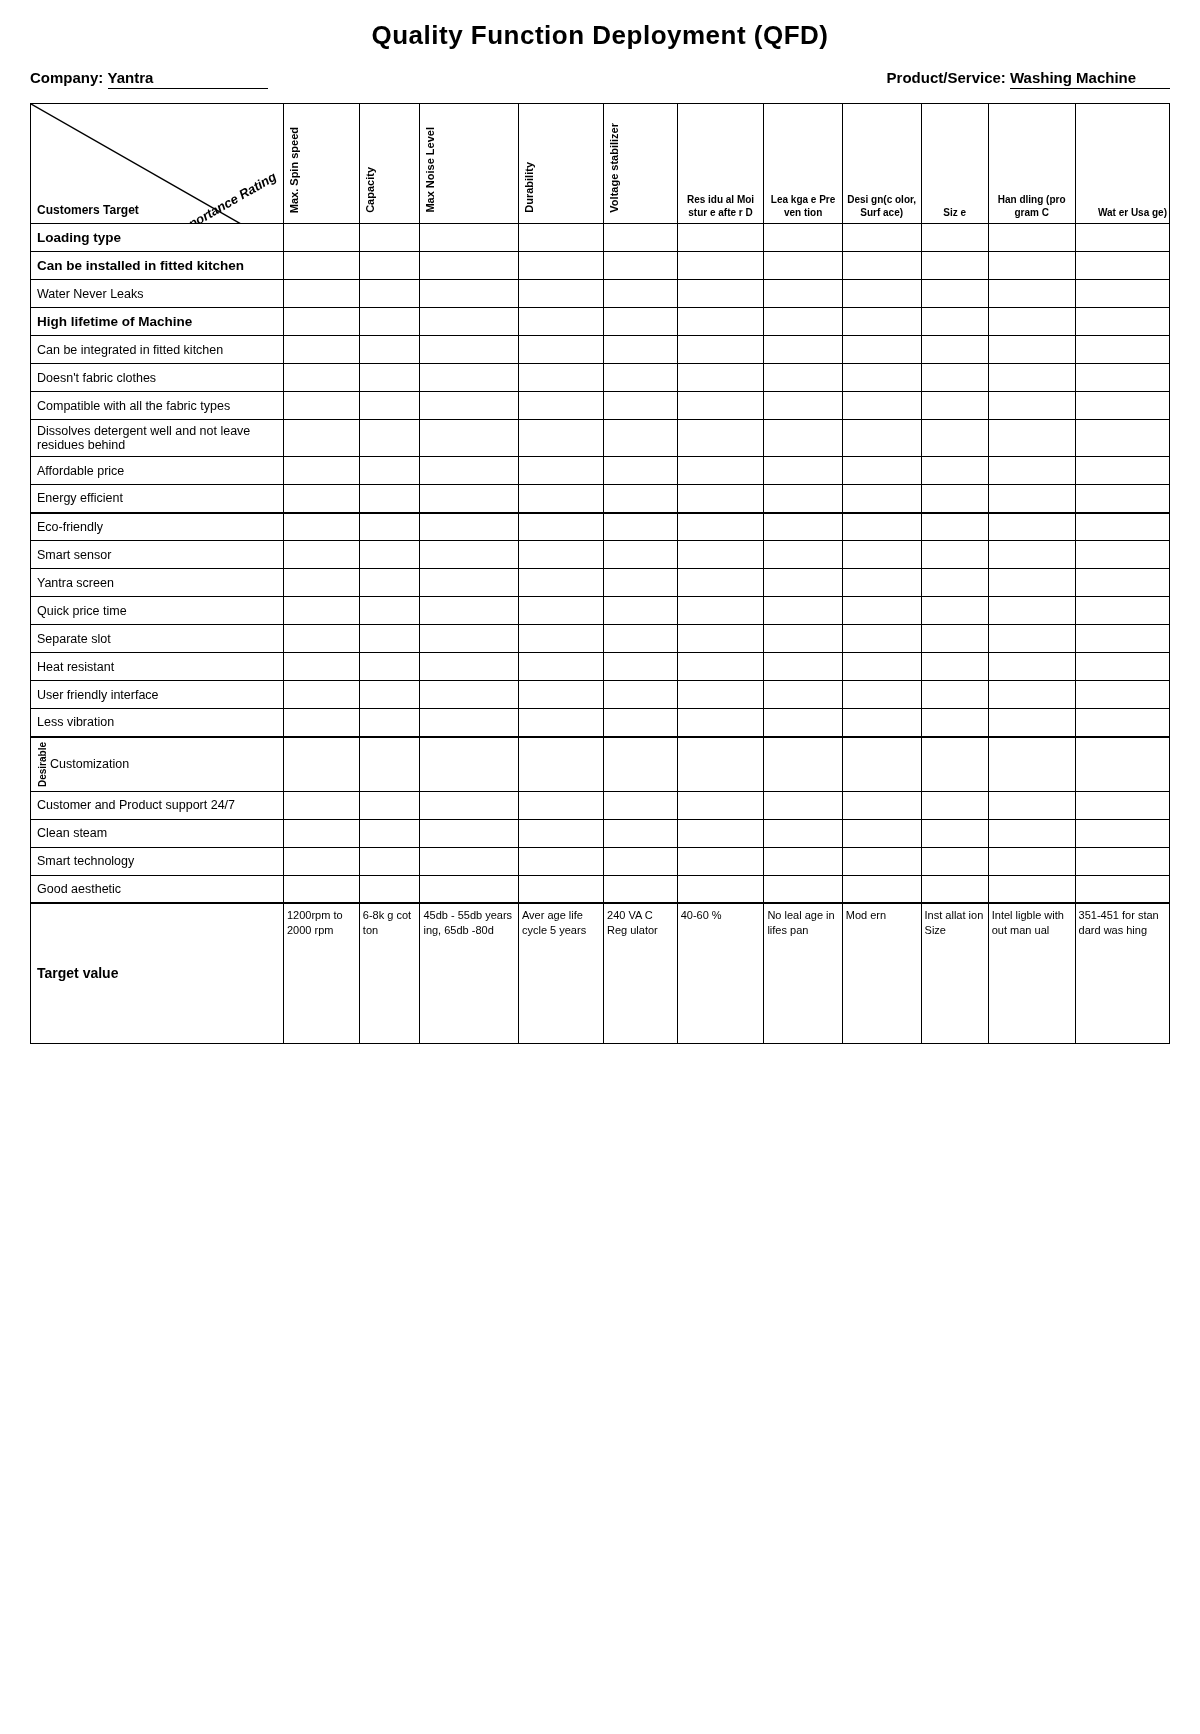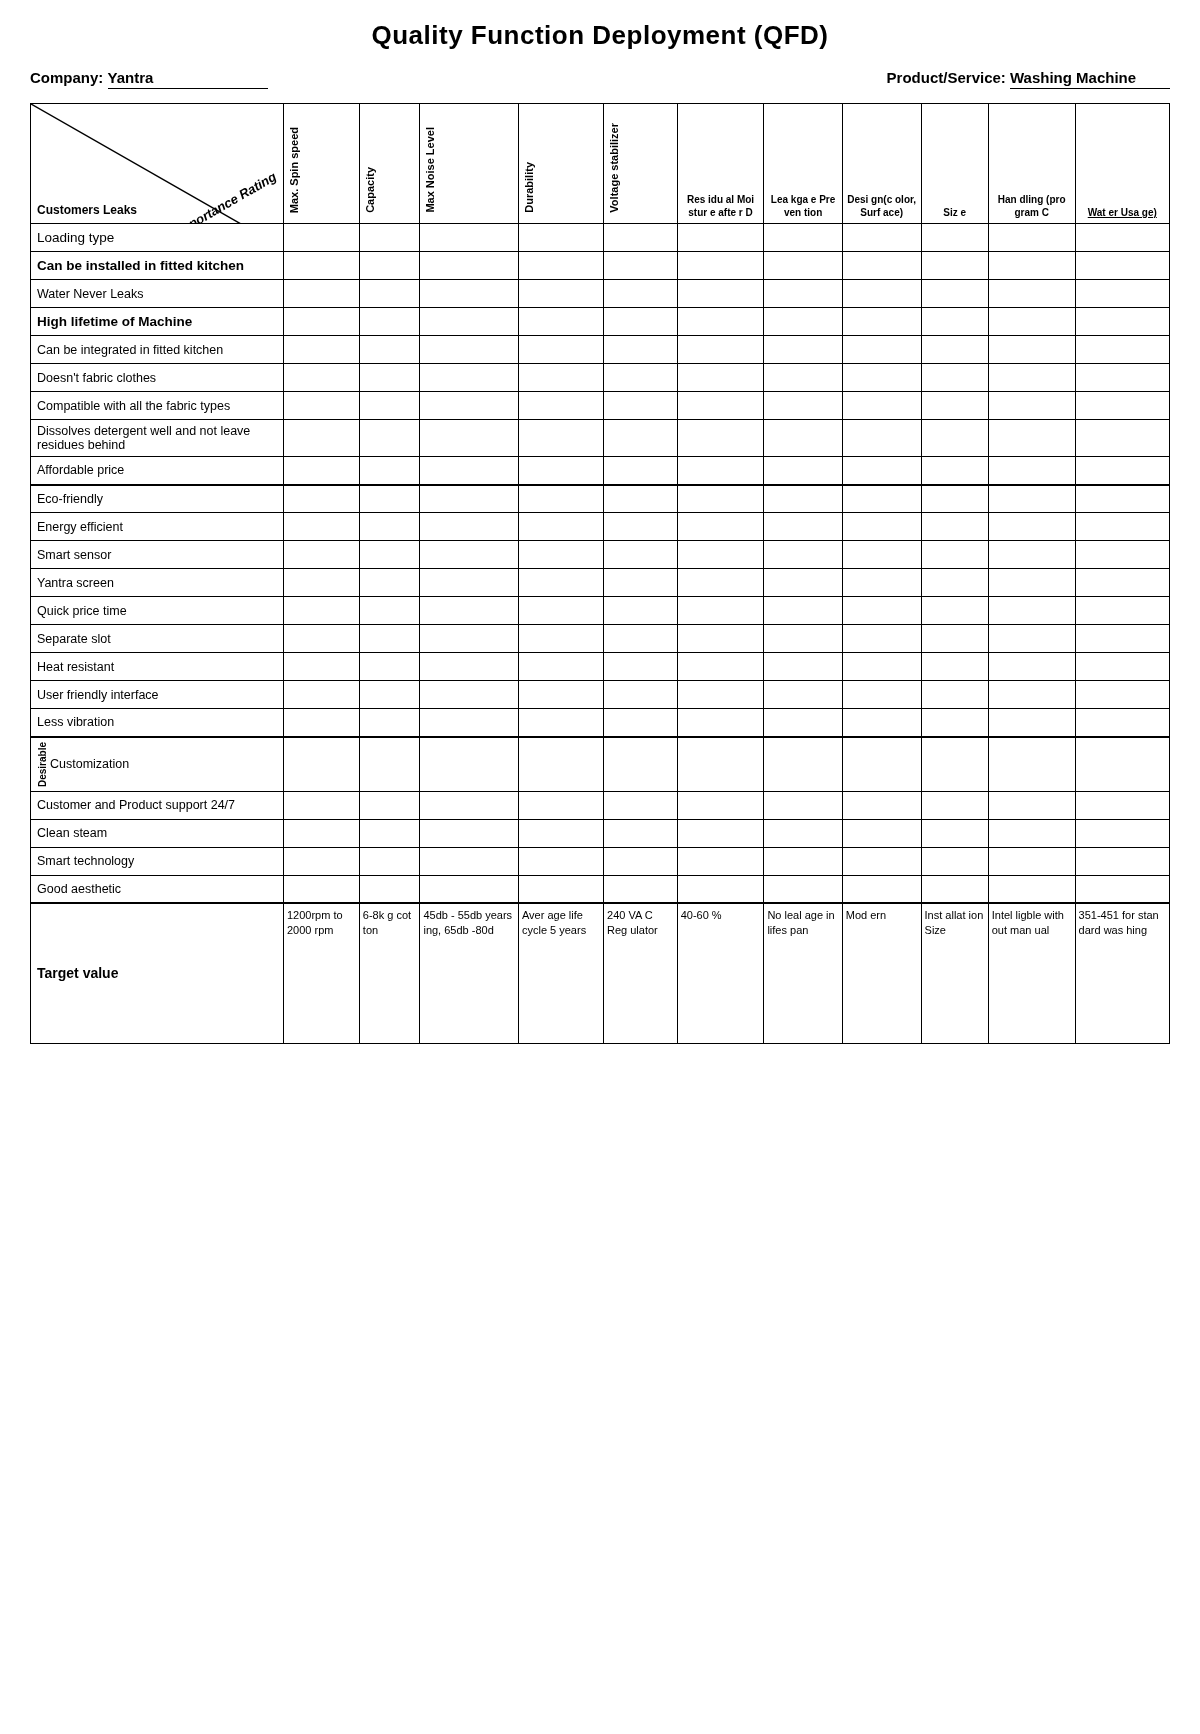--- a/index.html
+++ b/index.html
@@ -118,21 +118,21 @@
 
 <table>
   <thead>
     <tr>
 
       <th class="header-diagonal-cell">
         <svg class="diagonal-line" viewBox="0 0 210 120" preserveAspectRatio="none">
           <line x1="0" y1="0" x2="210" y2="120" stroke="#000" stroke-width="1.2"></line>
         </svg>
         <span class="importance-label">Importance Rating</span>
-        <span class="customers-label">Customers Leaks</span>
+        <span class="customers-label">Customers Target</span>
       </th>
 
       <th class="col-header-cell">
         <div class="rotated-header">Max. Spin speed</div>
       </th>
       <th class="col-header-cell">
         <div class="rotated-header">Capacity</div>
       </th>
       <th class="col-header-cell">
         <div class="rotated-header">Max Noise Level</div>
@@ -152,27 +152,27 @@
       <th class="col-header-cell">
         <div style="font-size:10px; font-weight:bold; line-height:1.3; text-align:center;">Desi gn(c olor, Surf ace)</div>
       </th>
       <th class="col-header-cell">
         <div style="font-size:10px; font-weight:bold; line-height:1.3; text-align:center;">Siz e</div>
       </th>
       <th class="col-header-cell">
         <div style="font-size:10px; font-weight:bold; line-height:1.3; text-align:center;">Han dling (pro gram C</div>
       </th>
       <th class="col-header-cell">
-        <div style="font-size:10px; font-weight:bold; line-height:1.3; text-align:center;text-decoration:underline;">Wat er Usa ge)</div>
+        <div style="font-size:10px; font-weight:bold; line-height:1.3; text-align:right;">Wat er Usa ge)</div>
       </th>
     </tr>
   </thead>
   <tbody id="table-body">
   <tr>
-        <td class="need-cell" style="font-weight: normal; font-size: 13.5px;">Loading type</td>
+        <td class="need-cell" style="font-weight: bold; font-size: 13.5px;">Loading type</td>
         <td style="min-width: 52px; height: 28px;"></td>
         <td style="min-width: 52px; height: 28px;"></td>
         <td style="min-width: 52px; height: 28px;"></td>
         <td style="min-width: 52px; height: 28px;"></td>
         <td style="min-width: 52px; height: 28px;"></td>
         <td style="min-width: 52px; height: 28px;"></td>
         <td style="min-width: 52px; height: 28px;"></td>
         <td style="min-width: 52px; height: 28px;"></td>
         <td style="min-width: 52px; height: 28px;"></td>
         <td style="min-width: 52px; height: 28px;"></td>
@@ -271,48 +271,48 @@
         <td style="min-width: 52px; height: 28px;"></td>
         <td style="min-width: 52px; height: 28px;"></td>
         <td style="min-width: 52px; height: 28px;"></td>
         <td style="min-width: 52px; height: 28px;"></td>
         <td style="min-width: 52px; height: 28px;"></td>
         <td style="min-width: 52px; height: 28px;"></td>
         <td style="min-width: 52px; height: 28px;"></td>
       </tr>
       <tr>
         <td class="need-cell">Affordable price</td>
+        <td style="min-width: 52px; height: 28px;"></td>
+        <td style="min-width: 52px; height: 28px;"></td>
+        <td style="min-width: 52px; height: 28px;"></td>
+        <td style="min-width: 52px; height: 28px;"></td>
+        <td style="min-width: 52px; height: 28px;"></td>
+        <td style="min-width: 52px; height: 28px;"></td>
+        <td style="min-width: 52px; height: 28px;"></td>
+        <td style="min-width: 52px; height: 28px;"></td>
+        <td style="min-width: 52px; height: 28px;"></td>
+        <td style="min-width: 52px; height: 28px;"></td>
+        <td style="min-width: 52px; height: 28px;"></td>
+      </tr>
+      <tr>
+        <td class="need-cell">Energy efficient</td>
         <td style="min-width: 52px; height: 28px;"></td>
         <td style="min-width: 52px; height: 28px;"></td>
         <td style="min-width: 52px; height: 28px;"></td>
         <td style="min-width: 52px; height: 28px;"></td>
         <td style="min-width: 52px; height: 28px;"></td>
         <td style="min-width: 52px; height: 28px;"></td>
         <td style="min-width: 52px; height: 28px;"></td>
         <td style="min-width: 52px; height: 28px;"></td>
         <td style="min-width: 52px; height: 28px;"></td>
         <td style="min-width: 52px; height: 28px;"></td>
         <td style="min-width: 52px; height: 28px;"></td>
       </tr>
       <tr style="border-top: 2.5px solid rgb(0, 0, 0);">
         <td class="need-cell">Eco-friendly</td>
-        <td style="min-width: 52px; height: 28px;"></td>
-        <td style="min-width: 52px; height: 28px;"></td>
-        <td style="min-width: 52px; height: 28px;"></td>
-        <td style="min-width: 52px; height: 28px;"></td>
-        <td style="min-width: 52px; height: 28px;"></td>
-        <td style="min-width: 52px; height: 28px;"></td>
-        <td style="min-width: 52px; height: 28px;"></td>
-        <td style="min-width: 52px; height: 28px;"></td>
-        <td style="min-width: 52px; height: 28px;"></td>
-        <td style="min-width: 52px; height: 28px;"></td>
-        <td style="min-width: 52px; height: 28px;"></td>
-      </tr>
-      <tr>
-        <td class="need-cell">Energy efficient</td>
         <td style="min-width: 52px; height: 28px;"></td>
         <td style="min-width: 52px; height: 28px;"></td>
         <td style="min-width: 52px; height: 28px;"></td>
         <td style="min-width: 52px; height: 28px;"></td>
         <td style="min-width: 52px; height: 28px;"></td>
         <td style="min-width: 52px; height: 28px;"></td>
         <td style="min-width: 52px; height: 28px;"></td>
         <td style="min-width: 52px; height: 28px;"></td>
         <td style="min-width: 52px; height: 28px;"></td>
         <td style="min-width: 52px; height: 28px;"></td>

